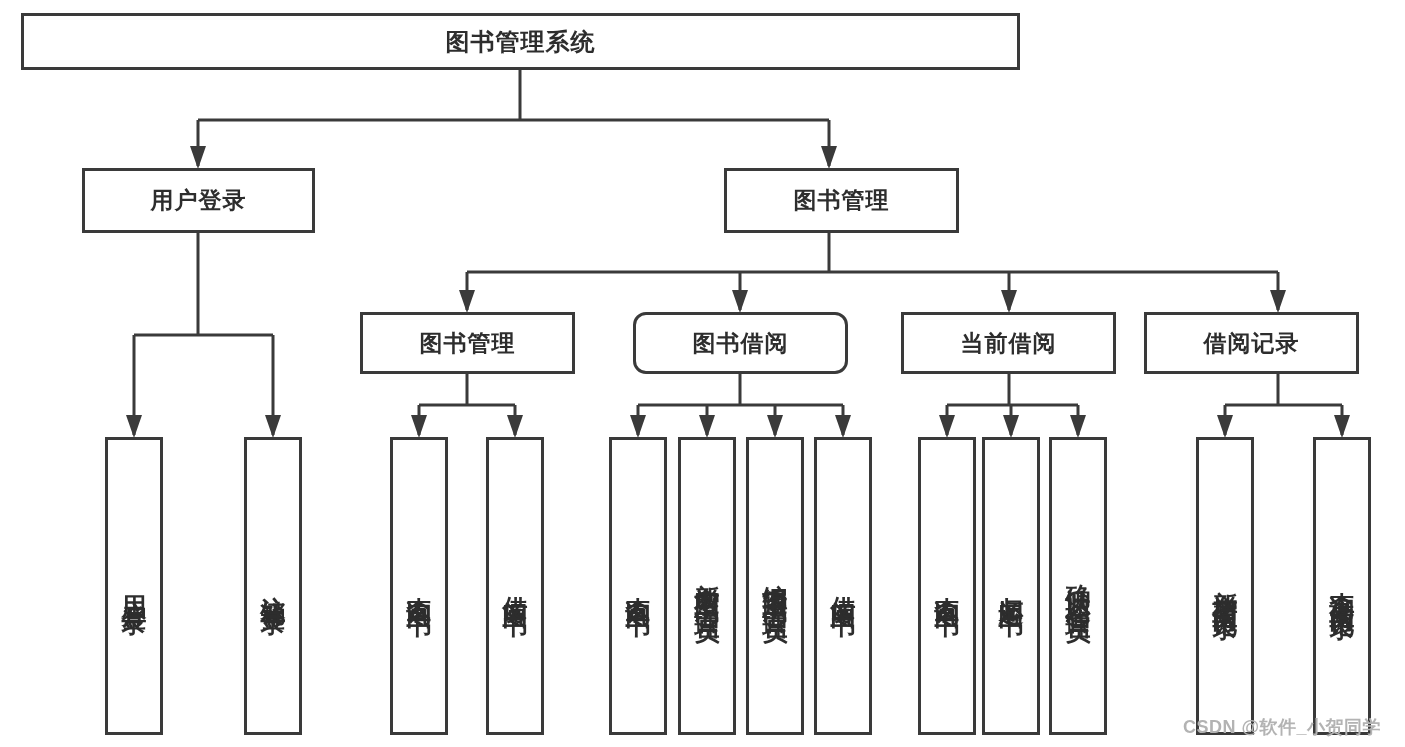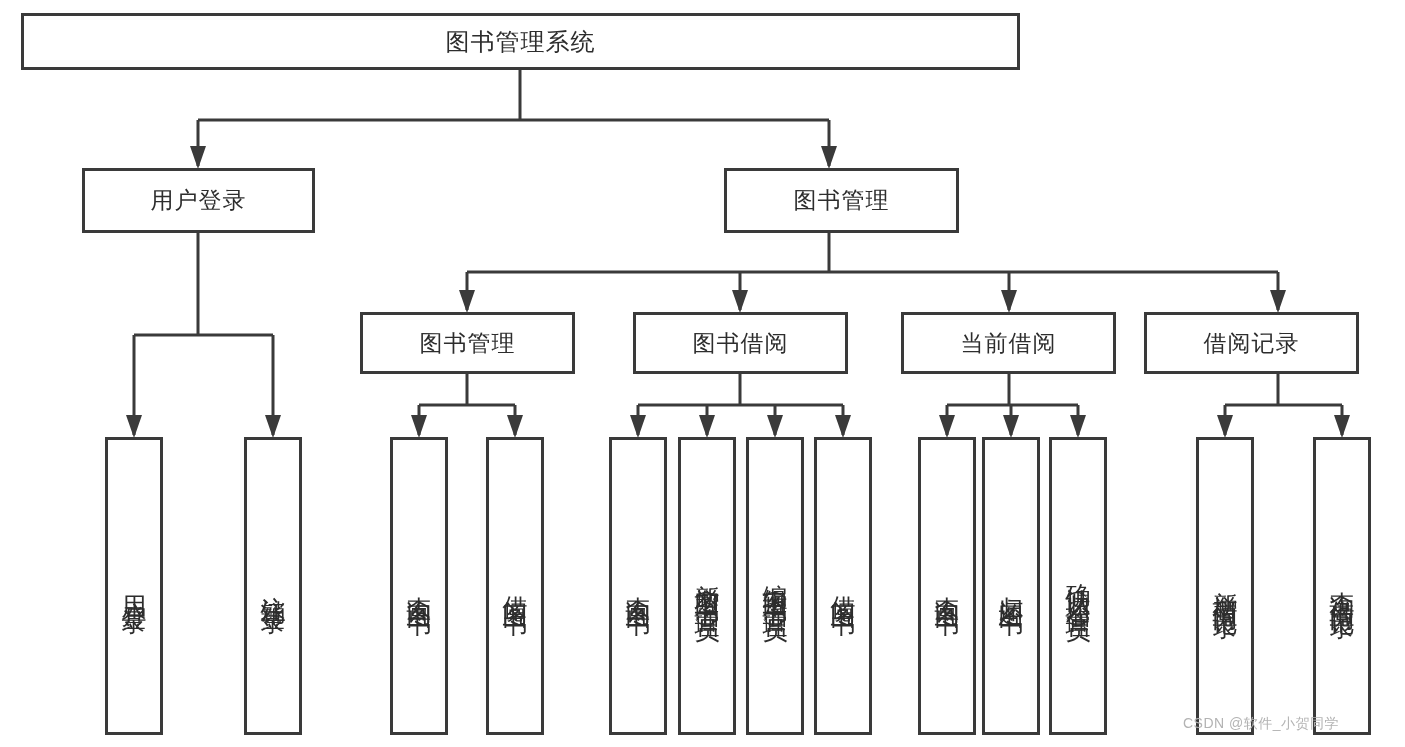--- a/index.html
+++ b/index.html
@@ -7,20 +7,21 @@
     padding: 0;
     background: #ffffff;
     font-family: "Liberation Sans", "DejaVu Sans", sans-serif;
   }
   #stage {
     position: relative;
     width: 1405px;
     height: 747px;
     background: #ffffff;
     overflow: hidden;
+    font-weight: bold;
   }
   #connectors {
     position: absolute;
     left: 0;
     top: 0;
     width: 1405px;
     height: 747px;
     pointer-events: none;
   }
   .node {
@@ -56,21 +57,21 @@
     text-orientation: mixed;
     font-size: 25px;
     letter-spacing: 5px;
     line-height: 1;
   }
   
   .pos-user   { left: 82px;  width: 233px; }
   .pos-mgmt   { left: 724px; width: 235px; }
   
   .pos-rec    { left: 360px; }
-  .pos-bor    { left: 633px; }
+  .pos-bor    { left: 633px; border-radius: 13px; }
   .pos-cur    { left: 901px; }
   .pos-recrd  { left: 1144px; }
   
   .lf-1  { left: 105px; }
   .lf-2  { left: 244px; }
   .lf-3  { left: 390px; }
   .lf-4  { left: 486px; }
   .lf-5  { left: 609px; }
   .lf-6  { left: 678px; }
   .lf-7  { left: 746px; }
@@ -78,21 +79,21 @@
   .lf-9  { left: 918px; }
   .lf-10 { left: 982px; }
   .lf-11 { left: 1049px; }
   .lf-12 { left: 1196px; }
   .lf-13 { left: 1313px; }
   #watermark {
     position: absolute;
     left: 1183px;
     top: 715px;
     width: 222px;
-    font-size: 14px;
+    font-size: 18px;
     color: #b3b3b3;
     white-space: nowrap;
     z-index: 5;
     letter-spacing: 0.5px;
   }
 </style>
 </head>
 <body>
 
 <div id="stage">

